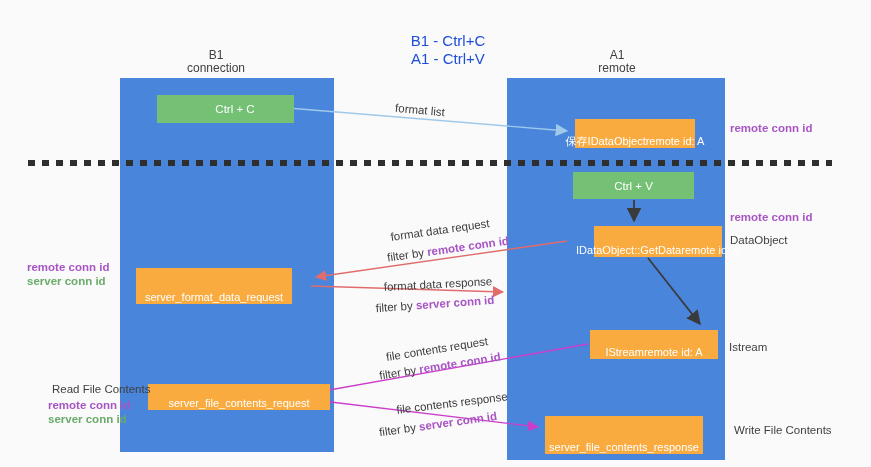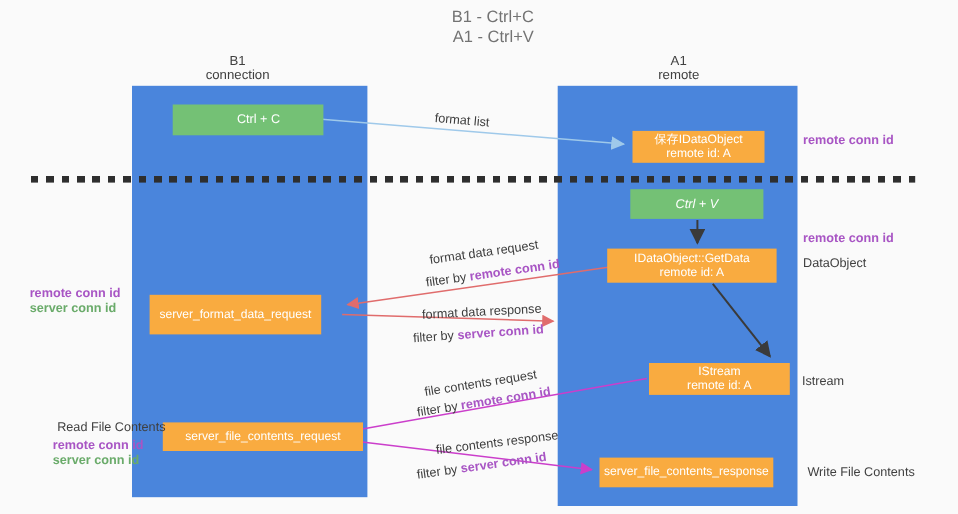--- a/index.html
+++ b/index.html
@@ -1,23 +1,23 @@
 <!DOCTYPE html>
 <html><head>
 <meta charset="utf-8">
 <style>
   html,body{margin:0;padding:0;}
   body{font-family:"Liberation Sans",sans-serif;background:#fafafa;}
   #canvas{position:relative;width:871px;height:467px;background:#fafafa;overflow:hidden;}
   .abs{position:absolute;}
-  .title{font-size:15px;color:#737373;text-align:right;line-height:18px;white-space:nowrap;transform:translateX(-50%);}
+  .title{font-size:15px;color:#1d4ed8;text-align:center;line-height:18px;white-space:nowrap;transform:translateX(-50%);margin-top:25px;}
   .colhead{font-size:12px;color:#404040;text-align:center;line-height:13px;white-space:nowrap;transform:translateX(-50%);}
   .lifeline{background:#4a85dc;}
   .keybox{background:#74c175;color:#ffffff;font-size:11.5px;display:flex;align-items:center;justify-content:center;white-space:nowrap;}
-  .node{background:#f9ab40;color:#ffffff;font-size:11px;display:flex;flex-direction:column;align-items:center;justify-content:center;line-height:13px;text-align:center;white-space:nowrap;}
+  .node{background:#f9ab40;color:#ffffff;font-size:11px;display:flex;flex-direction:row;align-items:flex-end;justify-content:center;line-height:13px;text-align:center;white-space:nowrap;}
   .albl{font-size:11.5px;color:#3d3d3d;white-space:nowrap;transform-origin:center;}
   .side{font-size:11.5px;color:#3f3f3f;white-space:nowrap;}
   .purple{color:#a855c4;font-weight:bold;}
   .greentx{color:#6aab6a;font-weight:bold;}
   .dash{background:repeating-linear-gradient(90deg,#2e2e2e 0 7px,rgba(0,0,0,0) 7px 14px);}
   svg{position:absolute;left:0;top:0;pointer-events:none;}
 </style>
 </head>
 <body>
 
@@ -68,44 +68,44 @@
 
   <div class="abs keybox" style="left:157px;top:95px;width:118px;height:28px;padding-left:19px;">
     <span>Ctrl + C</span>
   </div>
 
   <div class="abs node" style="left:575px;top:119px;width:120px;height:29px;">
     <div>保存IDataObject</div>
     <div>remote id: A</div>
   </div>
 
-  <div class="abs keybox" style="left:573px;top:172px;width:121px;height:27px;font-style:italic;">
+  <div class="abs keybox" style="left:573px;top:172px;width:121px;height:27px;">
     <span>Ctrl + V</span>
   </div>
 
-  <div class="abs node" style="left:552px;top:226px;width:154px;height:31px;">
+  <div class="abs node" style="left:594px;top:226px;width:128px;height:31px;">
     <div>IDataObject::GetData</div>
     <div>remote id: A</div>
   </div>
 
   <div class="abs node" style="left:136px;top:268px;width:156px;height:36px;">
     <div>server_format_data_request</div>
   </div>
 
 
   <div class="abs node" style="left:590px;top:330px;width:128px;height:29px;">
     <div>IStream</div>
     <div>remote id: A</div>
   </div>
 
   <div class="abs node" style="left:148px;top:384px;width:182px;height:26px;">
     <div>server_file_contents_request</div>
   </div>
 
-  <div class="abs node" style="left:545px;top:416px;width:158px;height:27px;">
+  <div class="abs node" style="left:545px;top:416px;width:158px;height:38px;">
     <div>server_file_contents_response</div>
   </div>
 
   <div class="abs albl" style="left:420px;top:110px;transform:translate(-50%,-50%) rotate(5deg);">format list</div>
 
   <div class="abs albl" style="left:440px;top:230px;transform:translate(-50%,-50%) rotate(-8deg);">format data request</div>
   <div class="abs albl" style="left:448px;top:249px;transform:translate(-50%,-50%) rotate(-8deg);">
     <span>filter by </span><span class="purple">remote conn id</span>
   </div>
 

